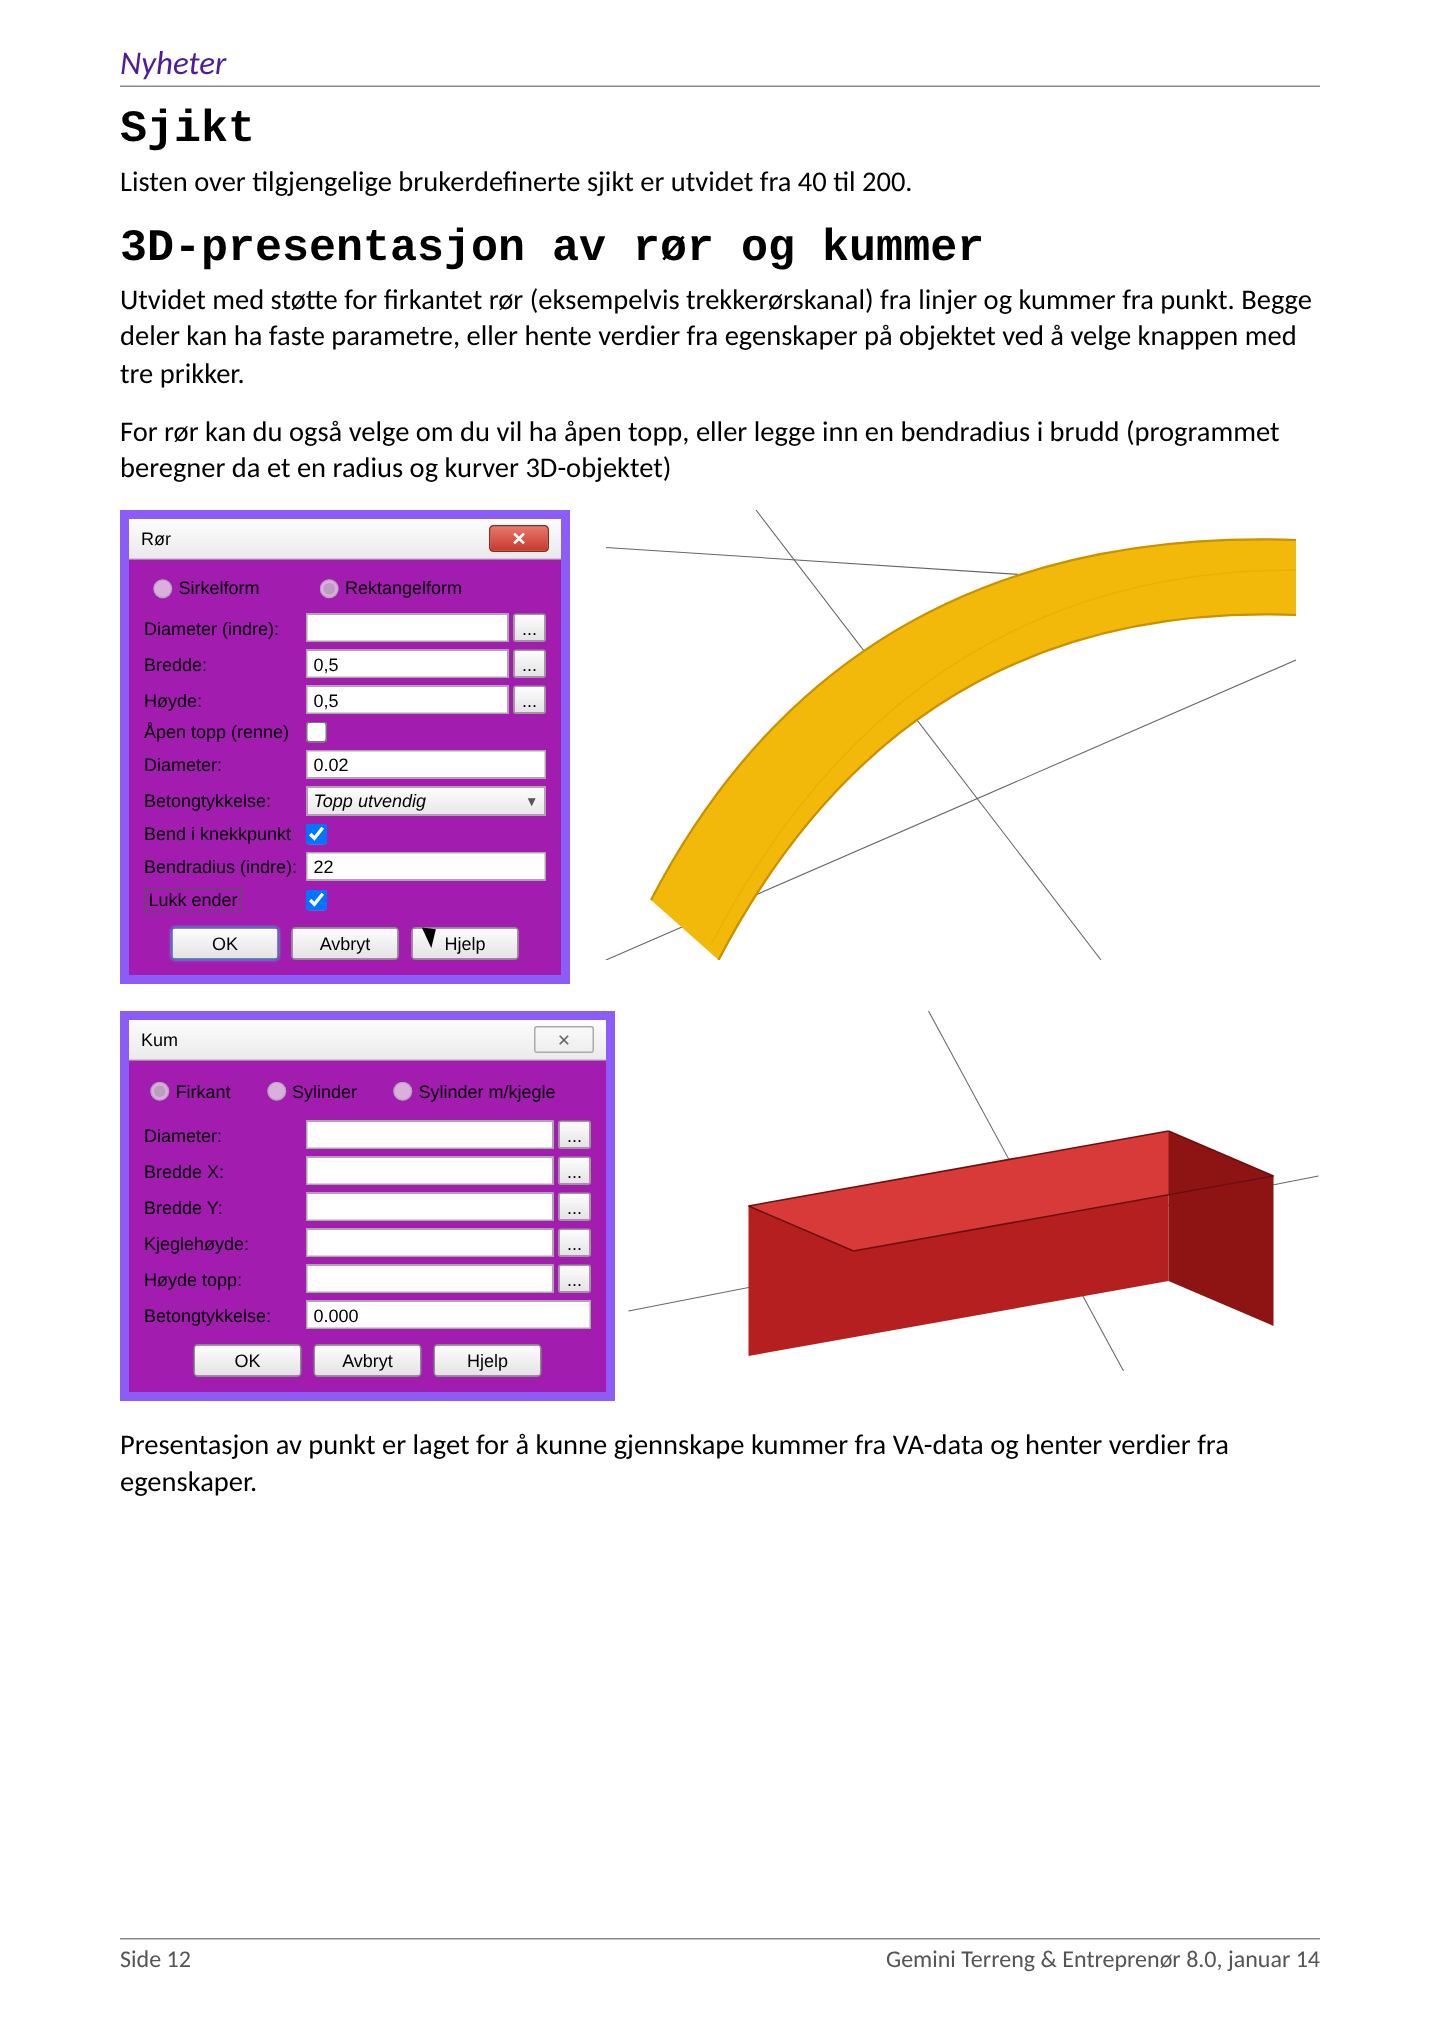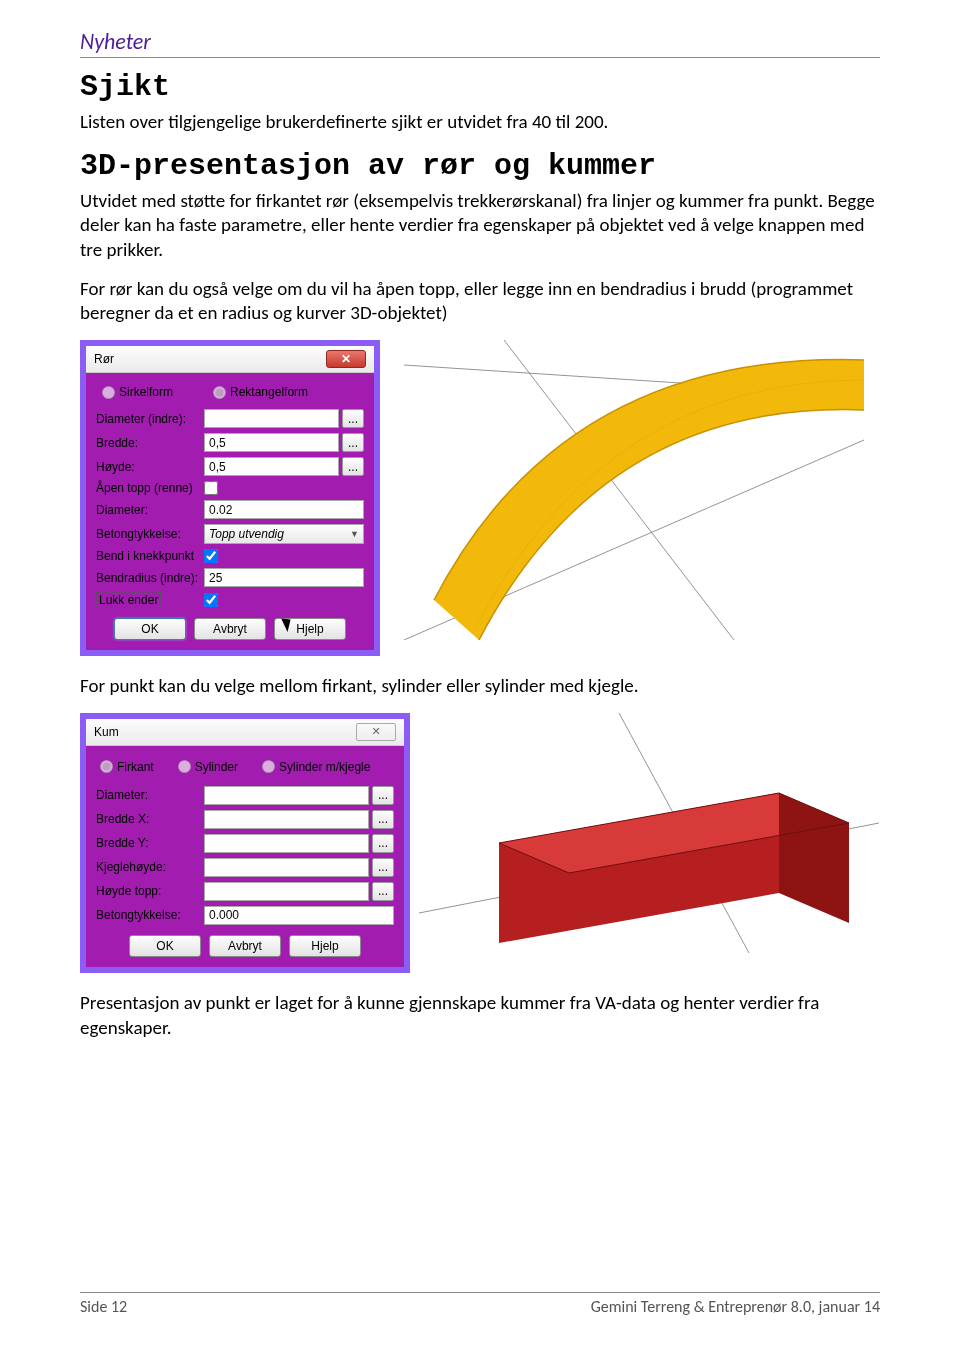--- a/index.html
+++ b/index.html
@@ -244,21 +244,21 @@
             <span>Topp utvendig</span>
             <span class="arrow">▼</span>
           </div>
         </div>
         <div class="form-row">
           <div class="lbl">Bend i knekkpunkt</div>
           <input type="checkbox" class="chk" checked="" style="">
         </div>
         <div class="form-row">
           <div class="lbl">Bendradius (indre):</div>
-          <div class="field">25</div>
+          <div class="field">22</div>
         </div>
         <div class="form-row">
           <div class="lbl"><span class="boxed-label">Lukk ender</span></div>
           <input type="checkbox" class="chk" checked="" style="">
         </div>
 
         <div class="btnrow cursor">
           <div class="btn primary">OK</div>
           <div class="btn">Avbryt</div>
           <div class="btn">Hjelp</div>
@@ -272,21 +272,20 @@
         <line x1="100" y1="0" x2="330" y2="300" stroke="#666" stroke-width="0.7"></line>
         <line x1="0" y1="25" x2="460" y2="55" stroke="#666" stroke-width="0.7"></line>
         <path d="M 460 20 Q 160 10 30 260 L 75 300 Q 200 60 460 70 Z" fill="#f2b90a"></path>
         <path d="M 460 20 Q 160 10 30 260" stroke="#c79100" stroke-width="1.5" fill="none"></path>
         <path d="M 75 300 Q 200 60 460 70" stroke="#c79100" stroke-width="1.5" fill="none"></path>
         <path d="M 460 40 Q 200 40 70 290" stroke="#e0ad00" stroke-width="1" fill="none" opacity="0.6"></path>
       </svg>
     </div>
   </div>
 
-  <p class="body">For punkt kan du velge mellom firkant, sylinder eller sylinder med kjegle.</p>
 
   <div class="figure-row">
     <div class="dialog" style="width:330px">
       <div class="titlebar">
         <span>Kum</span>
         <div style="width:40px;height:18px;border:1px solid #aaa;border-radius:2px;display:flex;align-items:center;justify-content:center;color:#666;font-size:11px">✕</div>
       </div>
       <div class="body">
         <div class="kum-radio-row">
           <label>

